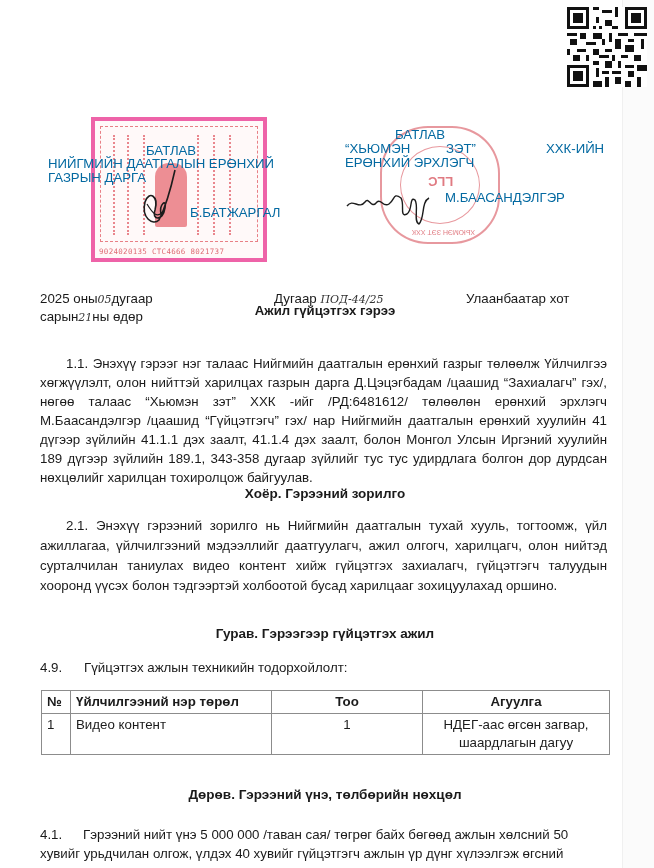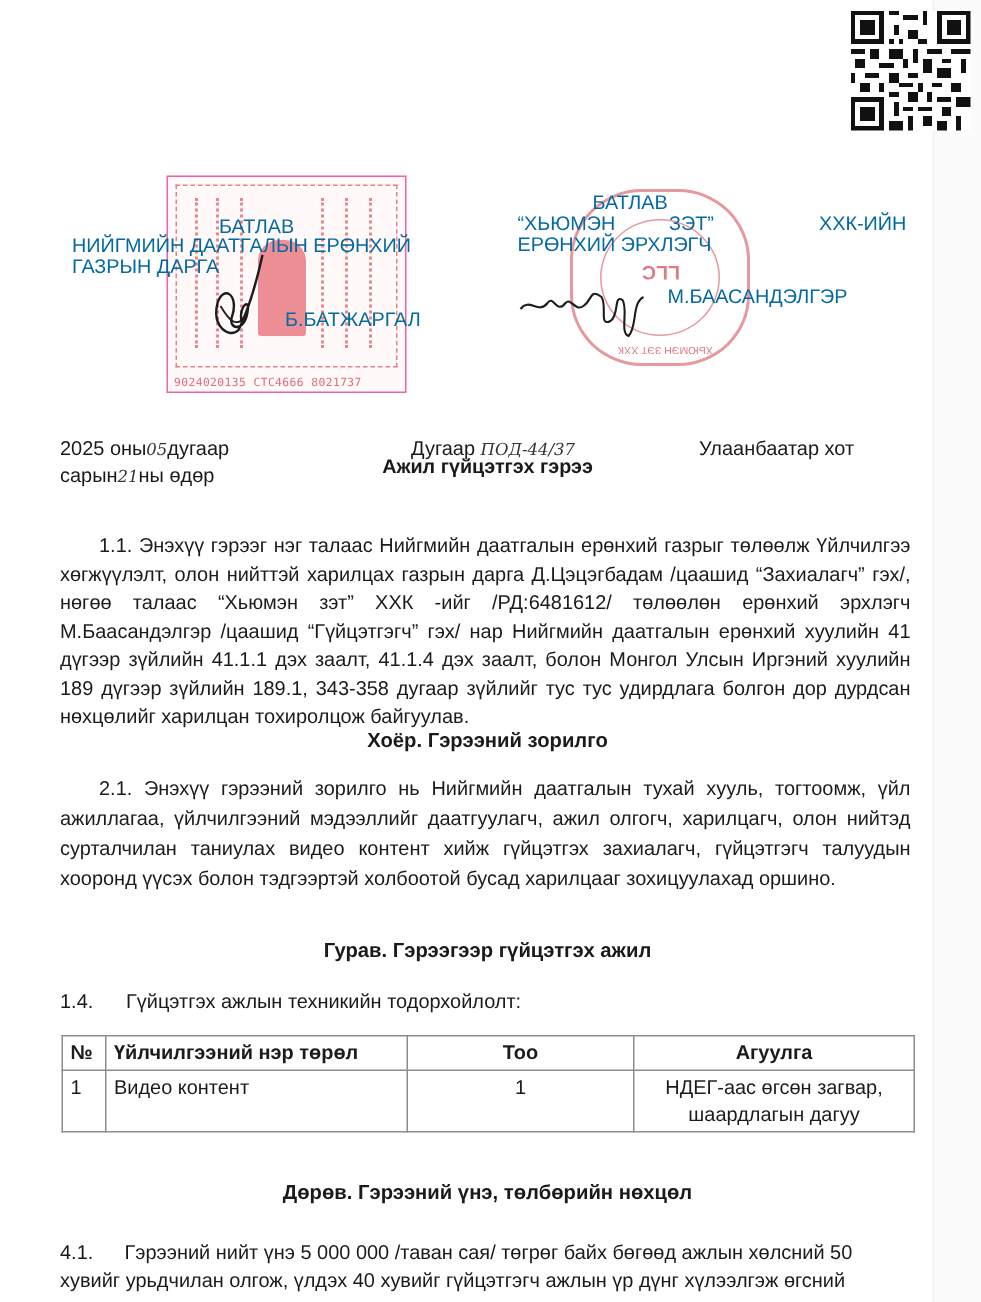--- a/index.html
+++ b/index.html
@@ -11,22 +11,22 @@
   }
   .page { position: absolute; left: 0; top: 0; width: 654px; height: 868px; }
   .abs { position: absolute; }
   .right-edge { position: absolute; left: 622px; top: 0; width: 32px; height: 868px; background: #fbfbfb; border-left: 1px solid #f0f0f0; }
 
   
   .qr { position: absolute; left: 567px; top: 7px; width: 80px; height: 80px; }
 
   
   .stamp-left {
-    position: absolute; left: 111px; top: 117px; width: 160px; height: 145px;
-    border: 1px solid #ec4899; box-sizing: border-box; opacity: 0.85;
+    position: absolute; left: 91px; top: 117px; width: 176px; height: 145px;
+    border: 4px solid #ec4899; box-sizing: border-box; opacity: 0.85;
     background: rgba(255,235,236,0.35);
   }
   .stamp-left .inner { position: absolute; left: 5px; top: 5px; right: 5px; bottom: 16px; border: 1px dashed #e46a72; }
   .stamp-left .emblem { position: absolute; left: 60px; top: 42px; width: 32px; height: 64px; background: #e45b64; border-radius: 14px 14px 2px 2px; opacity: 0.8; }
   .stamp-left .col { position: absolute; top: 14px; width: 8px; height: 100px; border-left: 2px dotted #e6727a; }
   .stamp-left .code { position: absolute; left: 4px; bottom: 2px; font-size: 7.5px; color: #d9535d; letter-spacing: 0.3px; font-family: "DejaVu Sans Mono", monospace; }
 
   .stamp-right {
     position: absolute; left: 380px; top: 126px; width: 120px; height: 118px;
     border: 2px solid #e27f86; border-radius: 40%;
@@ -166,31 +166,31 @@
   <div class="abs meta" style="left:40px; top:290px;">
     <div>
       <span>2025 оны</span><span class="handwrite">05</span><span>дугаар</span>
     </div>
     <div>
       <span>сарын</span><span class="handwrite">21</span><span>ны өдөр</span>
     </div>
   </div>
   <div class="abs meta" style="left:274px; top:290px;">
     <span>Дугаар</span>
-    <span class="handwrite">ПОД-44/37</span>
+    <span class="handwrite">ПОД-44/25</span>
   </div>
   <div class="abs meta" style="left:466px; top:290px;">Улаанбаатар хот</div>
 
   <div class="para" style="top:354px; text-indent:26px;">1.1. Энэхүү гэрээг нэг талаас Нийгмийн даатгалын ерөнхий газрыг төлөөлж Үйлчилгээ хөгжүүлэлт, олон нийттэй харилцах газрын дарга Д.Цэцэгбадам /цаашид “Захиалагч” гэх/, нөгөө талаас “Хьюмэн зэт” ХХК -ийг /РД:6481612/ төлөөлөн ерөнхий эрхлэгч М.Баасандэлгэр /цаашид “Гүйцэтгэгч” гэх/ нар Нийгмийн даатгалын ерөнхий хуулийн 41 дүгээр зүйлийн 41.1.1 дэх заалт, 41.1.4 дэх заалт,  болон Монгол Улсын Иргэний хуулийн 189 дүгээр зүйлийн 189.1, 343-358 дугаар зүйлийг тус тус удирдлага болгон дор дурдсан нөхцөлийг харилцан тохиролцож байгуулав.</div>
 
   <div class="section" style="top:486px;">Хоёр. Гэрээний зорилго</div>
   <div class="para" style="top:516px; text-indent:26px; line-height:20px;">2.1. Энэхүү гэрээний зорилго нь Нийгмийн даатгалын тухай хууль, тогтоомж, үйл ажиллагаа, үйлчилгээний мэдээллийг даатгуулагч, ажил олгогч, харилцагч, олон нийтэд сурталчилан таниулах видео контент хийж гүйцэтгэх  захиалагч, гүйцэтгэгч талуудын хооронд үүсэх болон тэдгээртэй холбоотой бусад харилцааг зохицуулахад оршино.</div>
 
   <div class="section" style="top:626px;">Гурав. Гэрээгээр гүйцэтгэх ажил</div>
-  <div class="abs meta" style="left:40px; top:659px;">1.4.</div>
+  <div class="abs meta" style="left:40px; top:659px;">4.9.</div>
   <div class="abs meta" style="left:84px; top:659px;">Гүйцэтгэх ажлын техникийн тодорхойлолт:</div>
 
   <table class="work">
     <thead>
       <tr>
         <th style="width:18px;">№</th>
         <th style="width:190px;">Үйлчилгээний нэр төрөл</th>
         <th class="center" style="width:140px;">Тоо</th>
         <th class="center">Агуулга</th>
       </tr>

